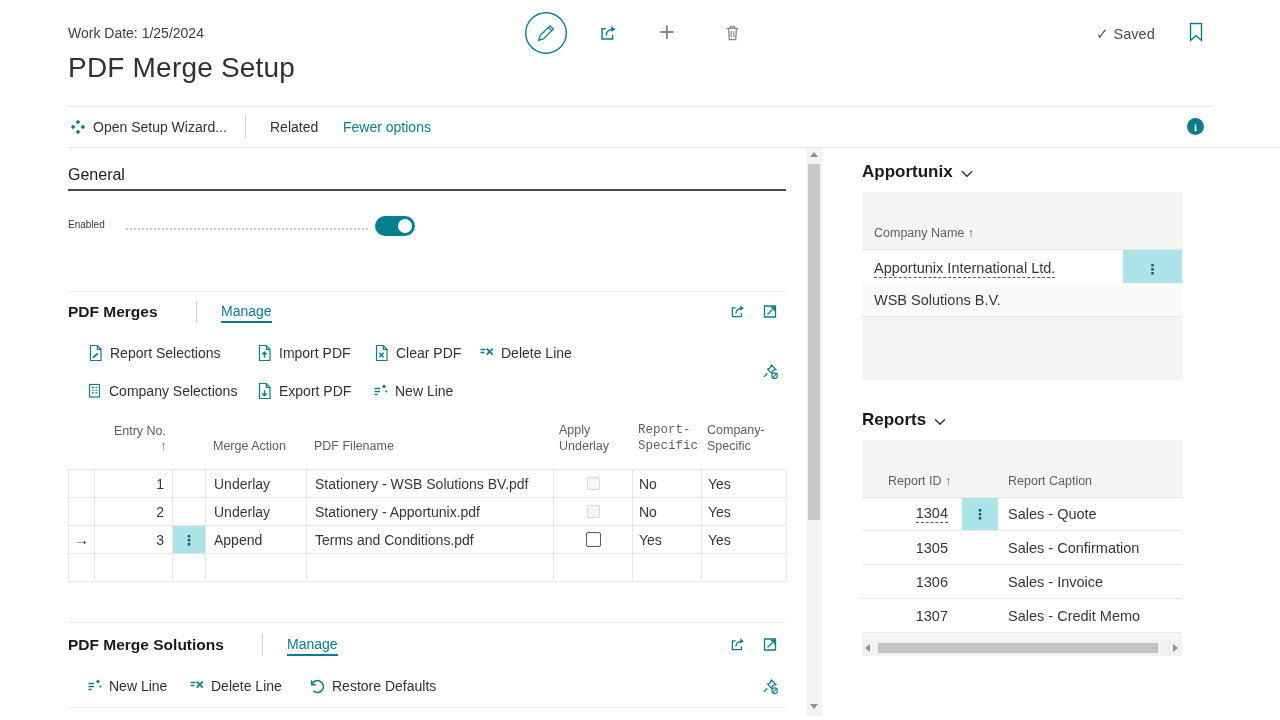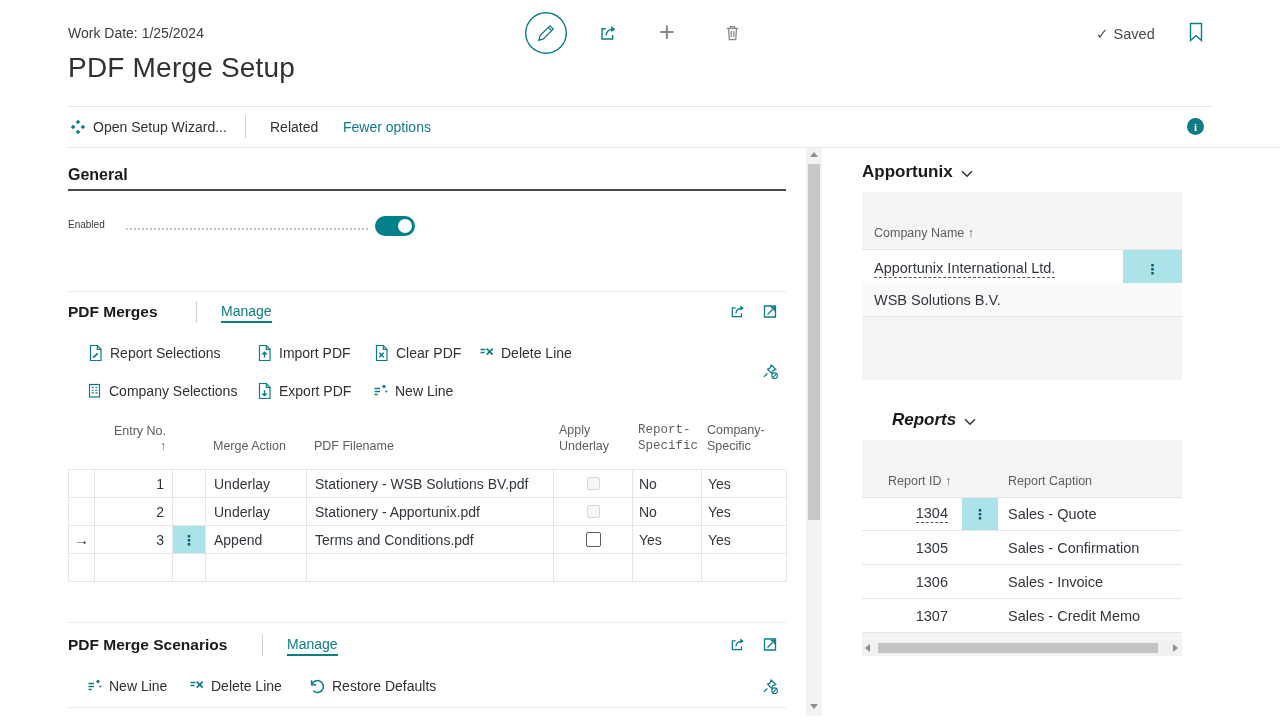--- a/index.html
+++ b/index.html
@@ -18,21 +18,21 @@
 
   
   .tb-line1 { left:68px; top:106px; width:1144px; height:0; border-top:1px solid #e6e6e6; }
   .tb-line2 { left:68px; top:147px; width:1212px; height:0; border-top:1px solid #e6e6e6; }
   .tb-item { top:119px; font-size:14px; color:#323130; display:flex; align-items:center; gap:7px; cursor:pointer; }
   .tb-divider { left:245px; top:115px; width:1px; height:23px; background:#d2d0ce; }
   .info-circle { left:1187px; top:118px; width:17px; height:17px; border-radius:50%; background:#0e7c87; color:#fff;
                  font-size:11px; font-weight:700; font-family:"Liberation Serif",serif; display:flex; align-items:center; justify-content:center; }
 
   
-  .sec-heading { font-size:16px; font-weight:700; color:#1b1a19; }
+  .sec-heading { font-size:16px; font-weight:400; color:#1b1a19; }
   .general-rule { left:68px; top:189px; width:718px; height:2px; background:#4a4a4a; }
   .enabled-label { left:68px; top:219px; font-size:10px; color:#3b3a39; }
   .dotted-leader { left:126px; top:222px; width:242px; height:8px; border-bottom:2px dotted #c8c6c4; }
   .toggle { left:375px; top:216px; width:40px; height:20px; border-radius:10px; background:#008089; cursor:pointer; }
   .toggle .knob { position:absolute; right:3px; top:3px; width:14px; height:14px; border-radius:50%; background:#fff; }
 
   
   .part-title { font-size:15.5px; font-weight:700; color:#1b1a19; }
   .v-div { width:1px; height:22px; background:#d2d0ce; }
   .manage-link { font-size:14px; color:#0e7c87; border-bottom:2px solid #0e7c87; padding-bottom:2px; cursor:pointer; }
@@ -305,21 +305,21 @@
     <div></div>
     <div></div>
     <div></div>
     <div></div>
     <div></div>
     <div></div>
     <div></div>
   </div>
 
   <div class="abs part-sep" style="left:68px; top:622px; width:718px;"></div>
-  <div class="abs part-title" style="left:68px; top:636px;">PDF Merge Scenarios</div>
+  <div class="abs part-title" style="left:68px; top:636px;">PDF Merge Solutions</div>
   <div class="abs v-div" style="left:262px; top:634px;"></div>
   <div class="abs manage-link" style="left:287px; top:636px;">Manage</div>
 
   <div class="abs icon-btn" style="left:728px; top:635px;">
     <svg width="19" height="19" viewBox="0 0 20 20" class="teal">
       <path d="M8 6.2H4.6v9.2h9.6v-3.6" fill="none" stroke="currentColor" stroke-width="1.3"></path>
       <path d="M8.3 12.1c.4-3.4 2.4-5.2 5.5-5.4" fill="none" stroke="currentColor" stroke-width="1.3"></path>
       <path d="M12.9 3.6l3.8 3-3.8 2.4z" fill="currentColor"></path>
     </svg>
   </div>
@@ -389,21 +389,21 @@
       <span class="dashed-underline" style="margin-left:12px; font-size:14.5px; color:#32373d;">Apportunix International Ltd.</span>
       <div class="sel-menu-cell">
         <span class="dots">⋮</span>
       </div>
     </div>
     <div class="abs comp-row2">
       <span style="margin-left:12px; font-size:14.5px; color:#32373d;">WSB Solutions B.V.</span>
     </div>
   </div>
 
-  <div class="abs panel-heading" style="left:892px; top:410px;font-style:italic;">
+  <div class="abs panel-heading" style="left:862px; top:410px;">
     <span>Reports</span>
     <svg width="12" height="8" viewBox="0 0 12 8" style="margin-top:3px;">
       <path d="M1 1.3L6 6.3 11 1.3" fill="none" stroke="#323130" stroke-width="1.4"></path>
     </svg>
   </div>
 
   <div class="abs card" style="left:862px; top:440px; width:320px; height:216px;">
     <div class="abs card-colhead" style="left:26px; top:34px;">
       <span>Report ID</span>
       <span>↑</span>

